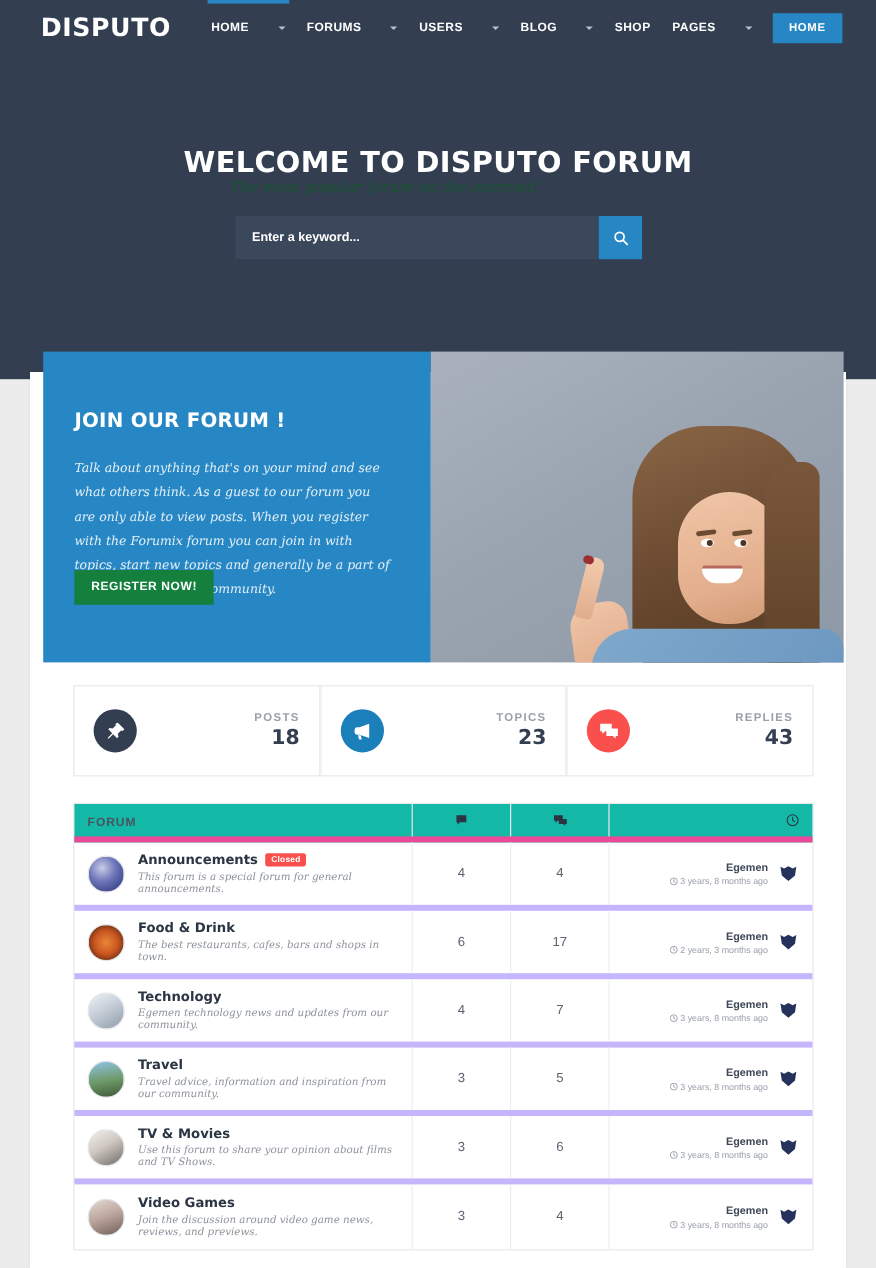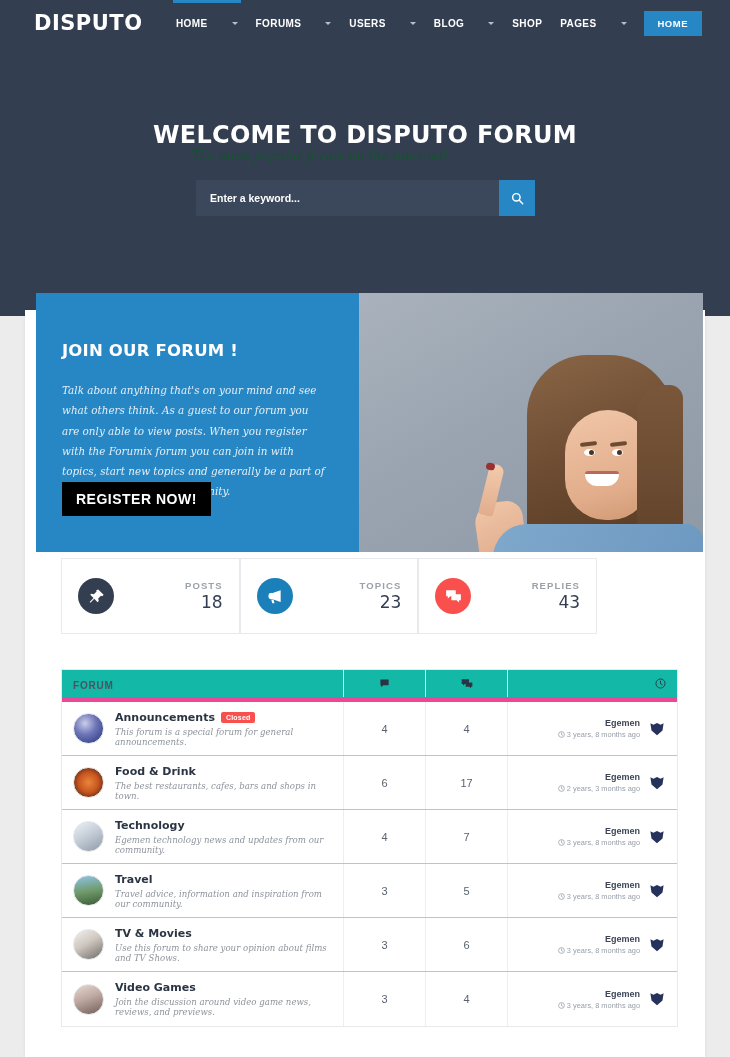--- a/index.html
+++ b/index.html
@@ -188,25 +188,25 @@
     color: #e3eef6;
     font-size: 10.4px;
     font-style: italic;
     line-height: 1.95;
     font-family: "DejaVu Serif", serif;
     max-width: 282px;
   }
   .register-btn {
     position: absolute;
     left: 26px;
-    bottom: 36px;
-    background: #000000;
+    bottom: 48px;
+    background: #15803d;
     color: #ffffff;
     border: none;
-    font-size: 14px;
+    font-size: 10px;
     font-weight: bold;
     letter-spacing: 0.5px;
     padding: 9px 14px;
     cursor: pointer;
     font-family: "Liberation Sans", sans-serif;
   }
   .join-right {
     flex: 1;
     position: relative;
     overflow: hidden;
@@ -298,23 +298,23 @@
     position: absolute;
     right: 0px; bottom: -6px;
     width: 210px; height: 34px;
     background: linear-gradient(120deg,#7fa8cc 0%,#6d98c0 100%);
     border-radius: 40px 20px 0 0;
   }
 
   
   .stats {
     position: absolute;
-    top: 558px;
+    top: 571px;
     left: 61px;
-    width: 536px;
+    width: 617px;
     display: flex;
   }
   .stat-card {
     flex: 1;
     height: 76px;
     background: #ffffff;
     border: 1px solid #e7e9ec;
     display: flex;
     align-items: center;
     padding: 0 16px;
@@ -333,21 +333,21 @@
   }
   .stat-label {
     color: #9aa1ab;
     font-size: 9.5px;
     font-weight: bold;
     letter-spacing: 1.1px;
   }
   .stat-value {
     color: #333f51;
     font-size: 17px;
-    font-weight: normal;
+    font-weight: bold;
     margin-top: 1px;
     font-family: "DejaVu Sans", sans-serif;
   }
 
   
   .forum-table {
     position: absolute;
     top: 669px;
     left: 61px;
     width: 617px;
@@ -382,21 +382,21 @@
   }
   .ft-head-label {
     color: #4a5360;
     font-size: 10px;
     font-weight: bold;
     letter-spacing: 0.8px;
   }
   .ft-row {
     display: flex;
     min-height: 54px;
-    border-bottom: 1px solid #c4b5fd;
+    border-bottom: 5px solid #c4b5fd;
     align-items: stretch;
   }
   .ft-row:last-child { border-bottom: none; }
   .ft-cell-forum {
     flex: 1;
     display: flex;
     align-items: center;
     padding: 8px 11px;
     gap: 11px;
   }

